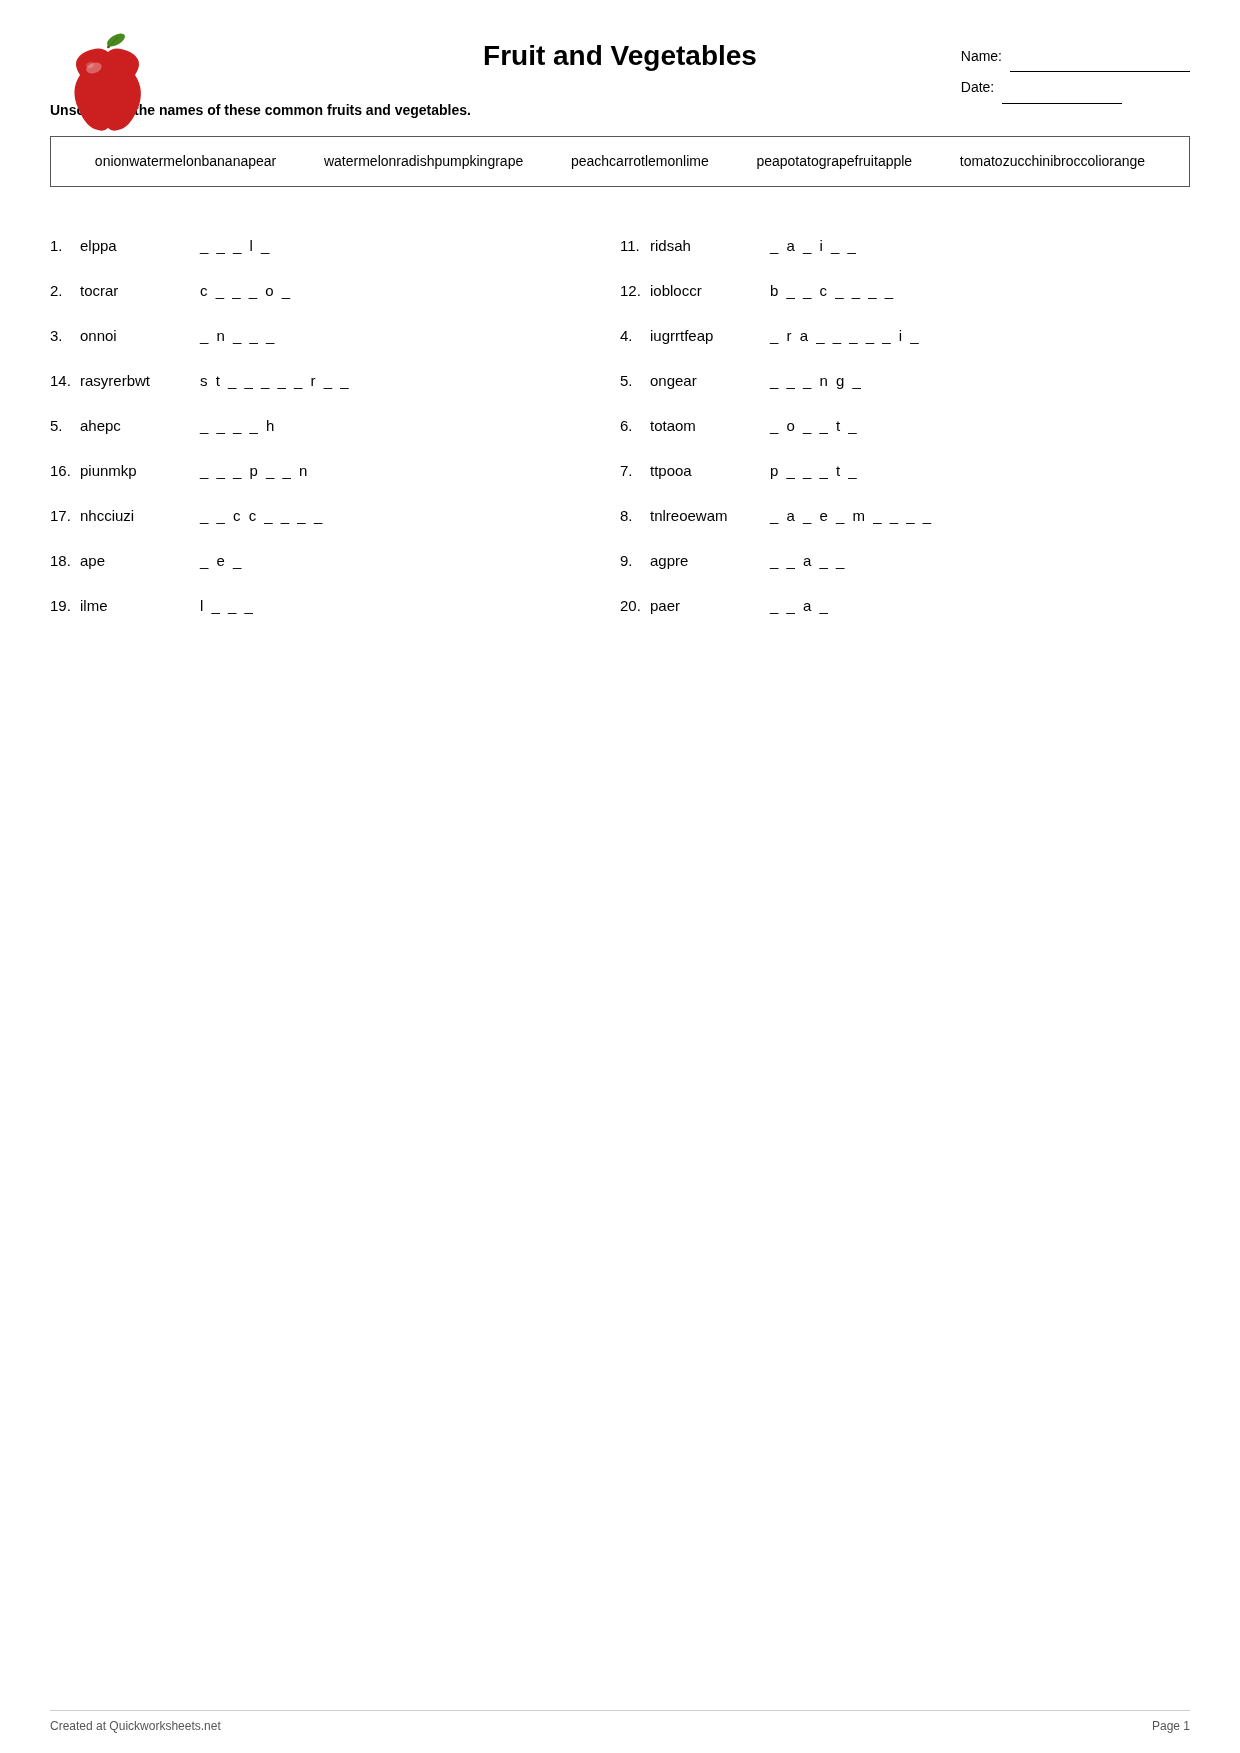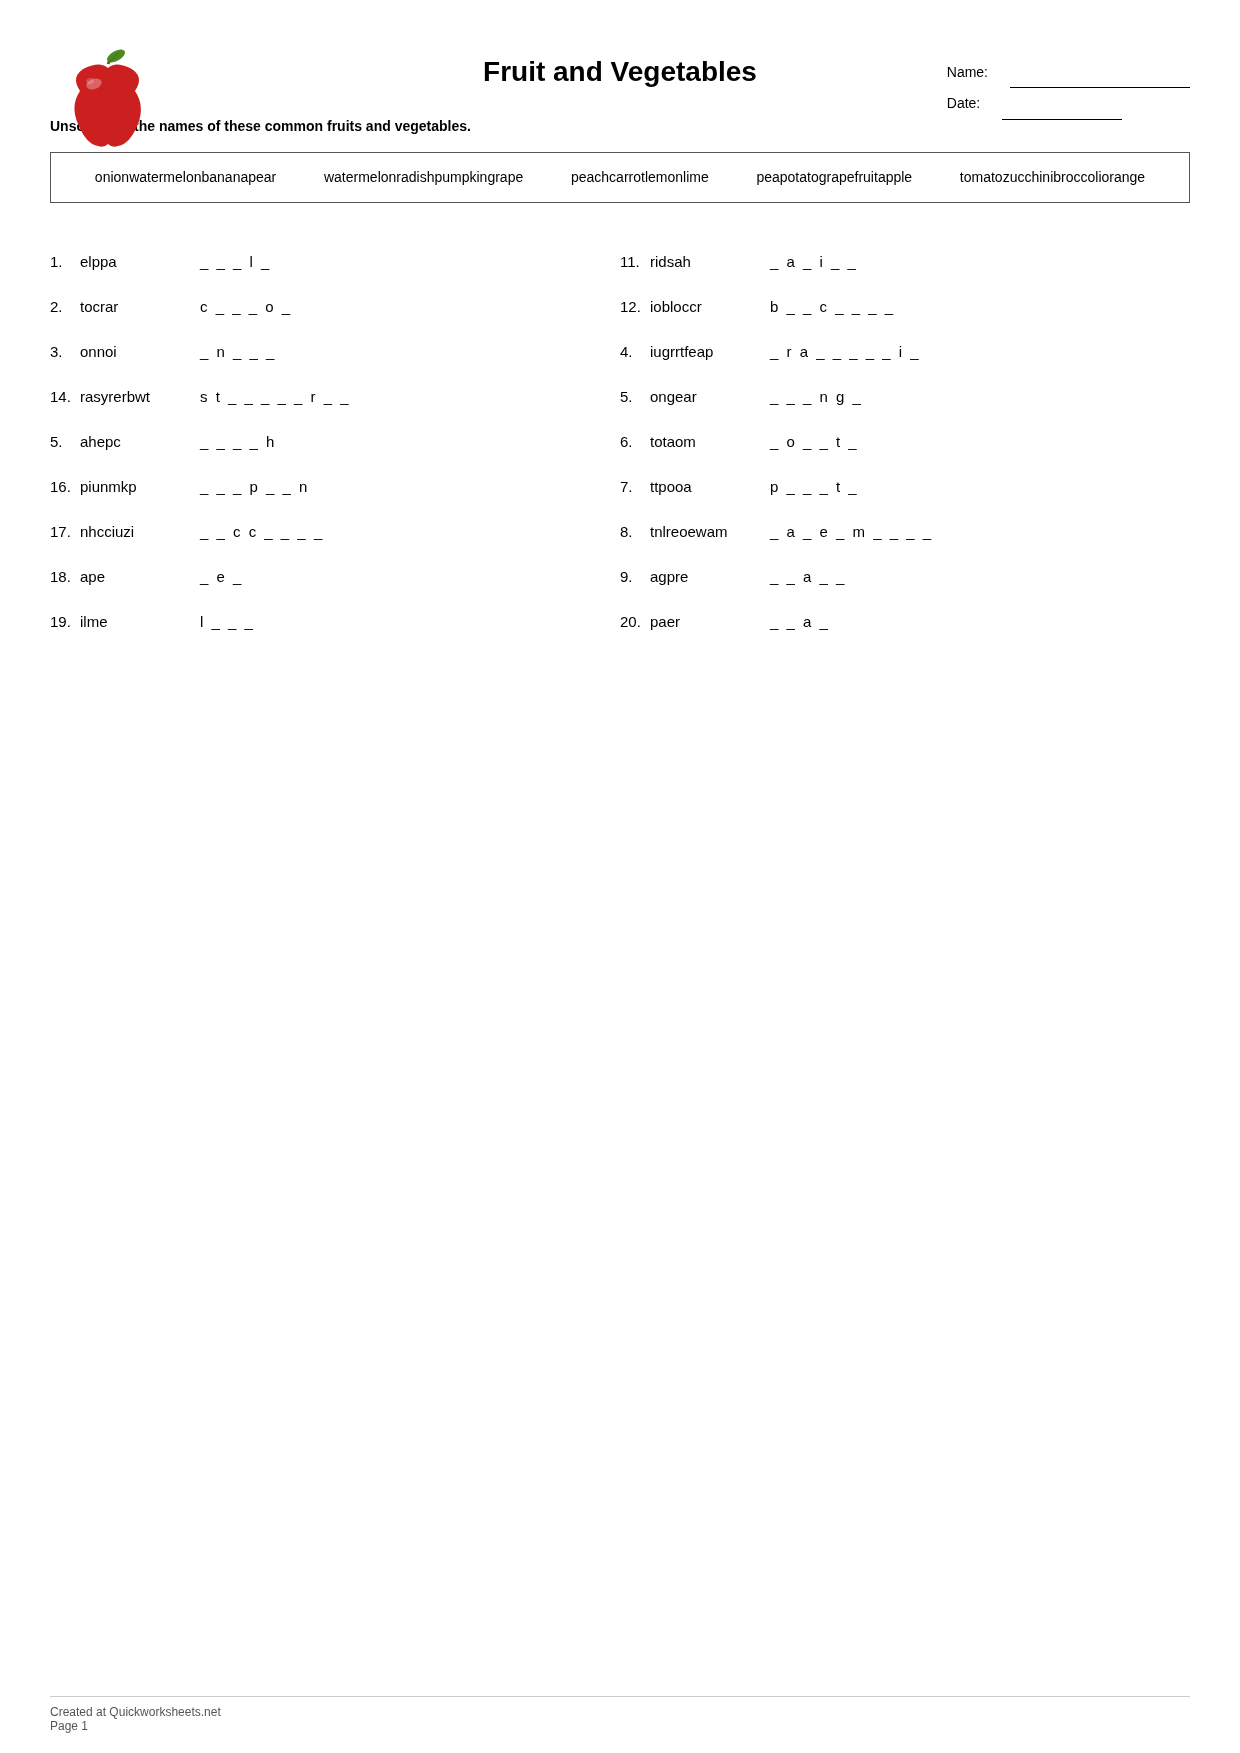--- a/index.html
+++ b/index.html
@@ -6,21 +6,21 @@
     body {
       font-family: Arial, sans-serif;
       background: #fff;
       color: #000;
       width: 1240px;
       min-height: 1753px;
       position: relative;
     }
     .page {
       width: 1140px;
-      margin: 16px auto;
+      margin: 0 auto;
       padding: 40px 0;
     }
     .header {
       display: flex;
       align-items: center;
       justify-content: center;
       position: relative;
       margin-bottom: 30px;
     }
     .apple-img {
@@ -42,21 +42,21 @@
     .name-date {
       position: absolute;
       right: 0;
       top: 0;
       font-size: 14px;
       line-height: 2.2;
     }
     .name-line, .date-line {
       display: flex;
       align-items: center;
-      gap: 22px;
+      gap: 8px;
     }
     .underline {
       border-bottom: 1px solid #000;
       display: inline-block;
     }
     .name-underline { width: 180px; }
     .date-underline { width: 120px; }
 
     .instructions {
       font-size: 14px;
@@ -108,21 +108,20 @@
       position: absolute;
       bottom: 20px;
       left: 50px;
       right: 50px;
       display: flex;
       justify-content: space-between;
       font-size: 12px;
       color: #555;
       border-top: 1px solid #ccc;
       padding-top: 8px;
-      flex-direction: column;
     }
 
     
     .apple-svg { width: 110px; height: 110px; }
   </style>
 </head>
 <body>
 
 <div class="page">
 

